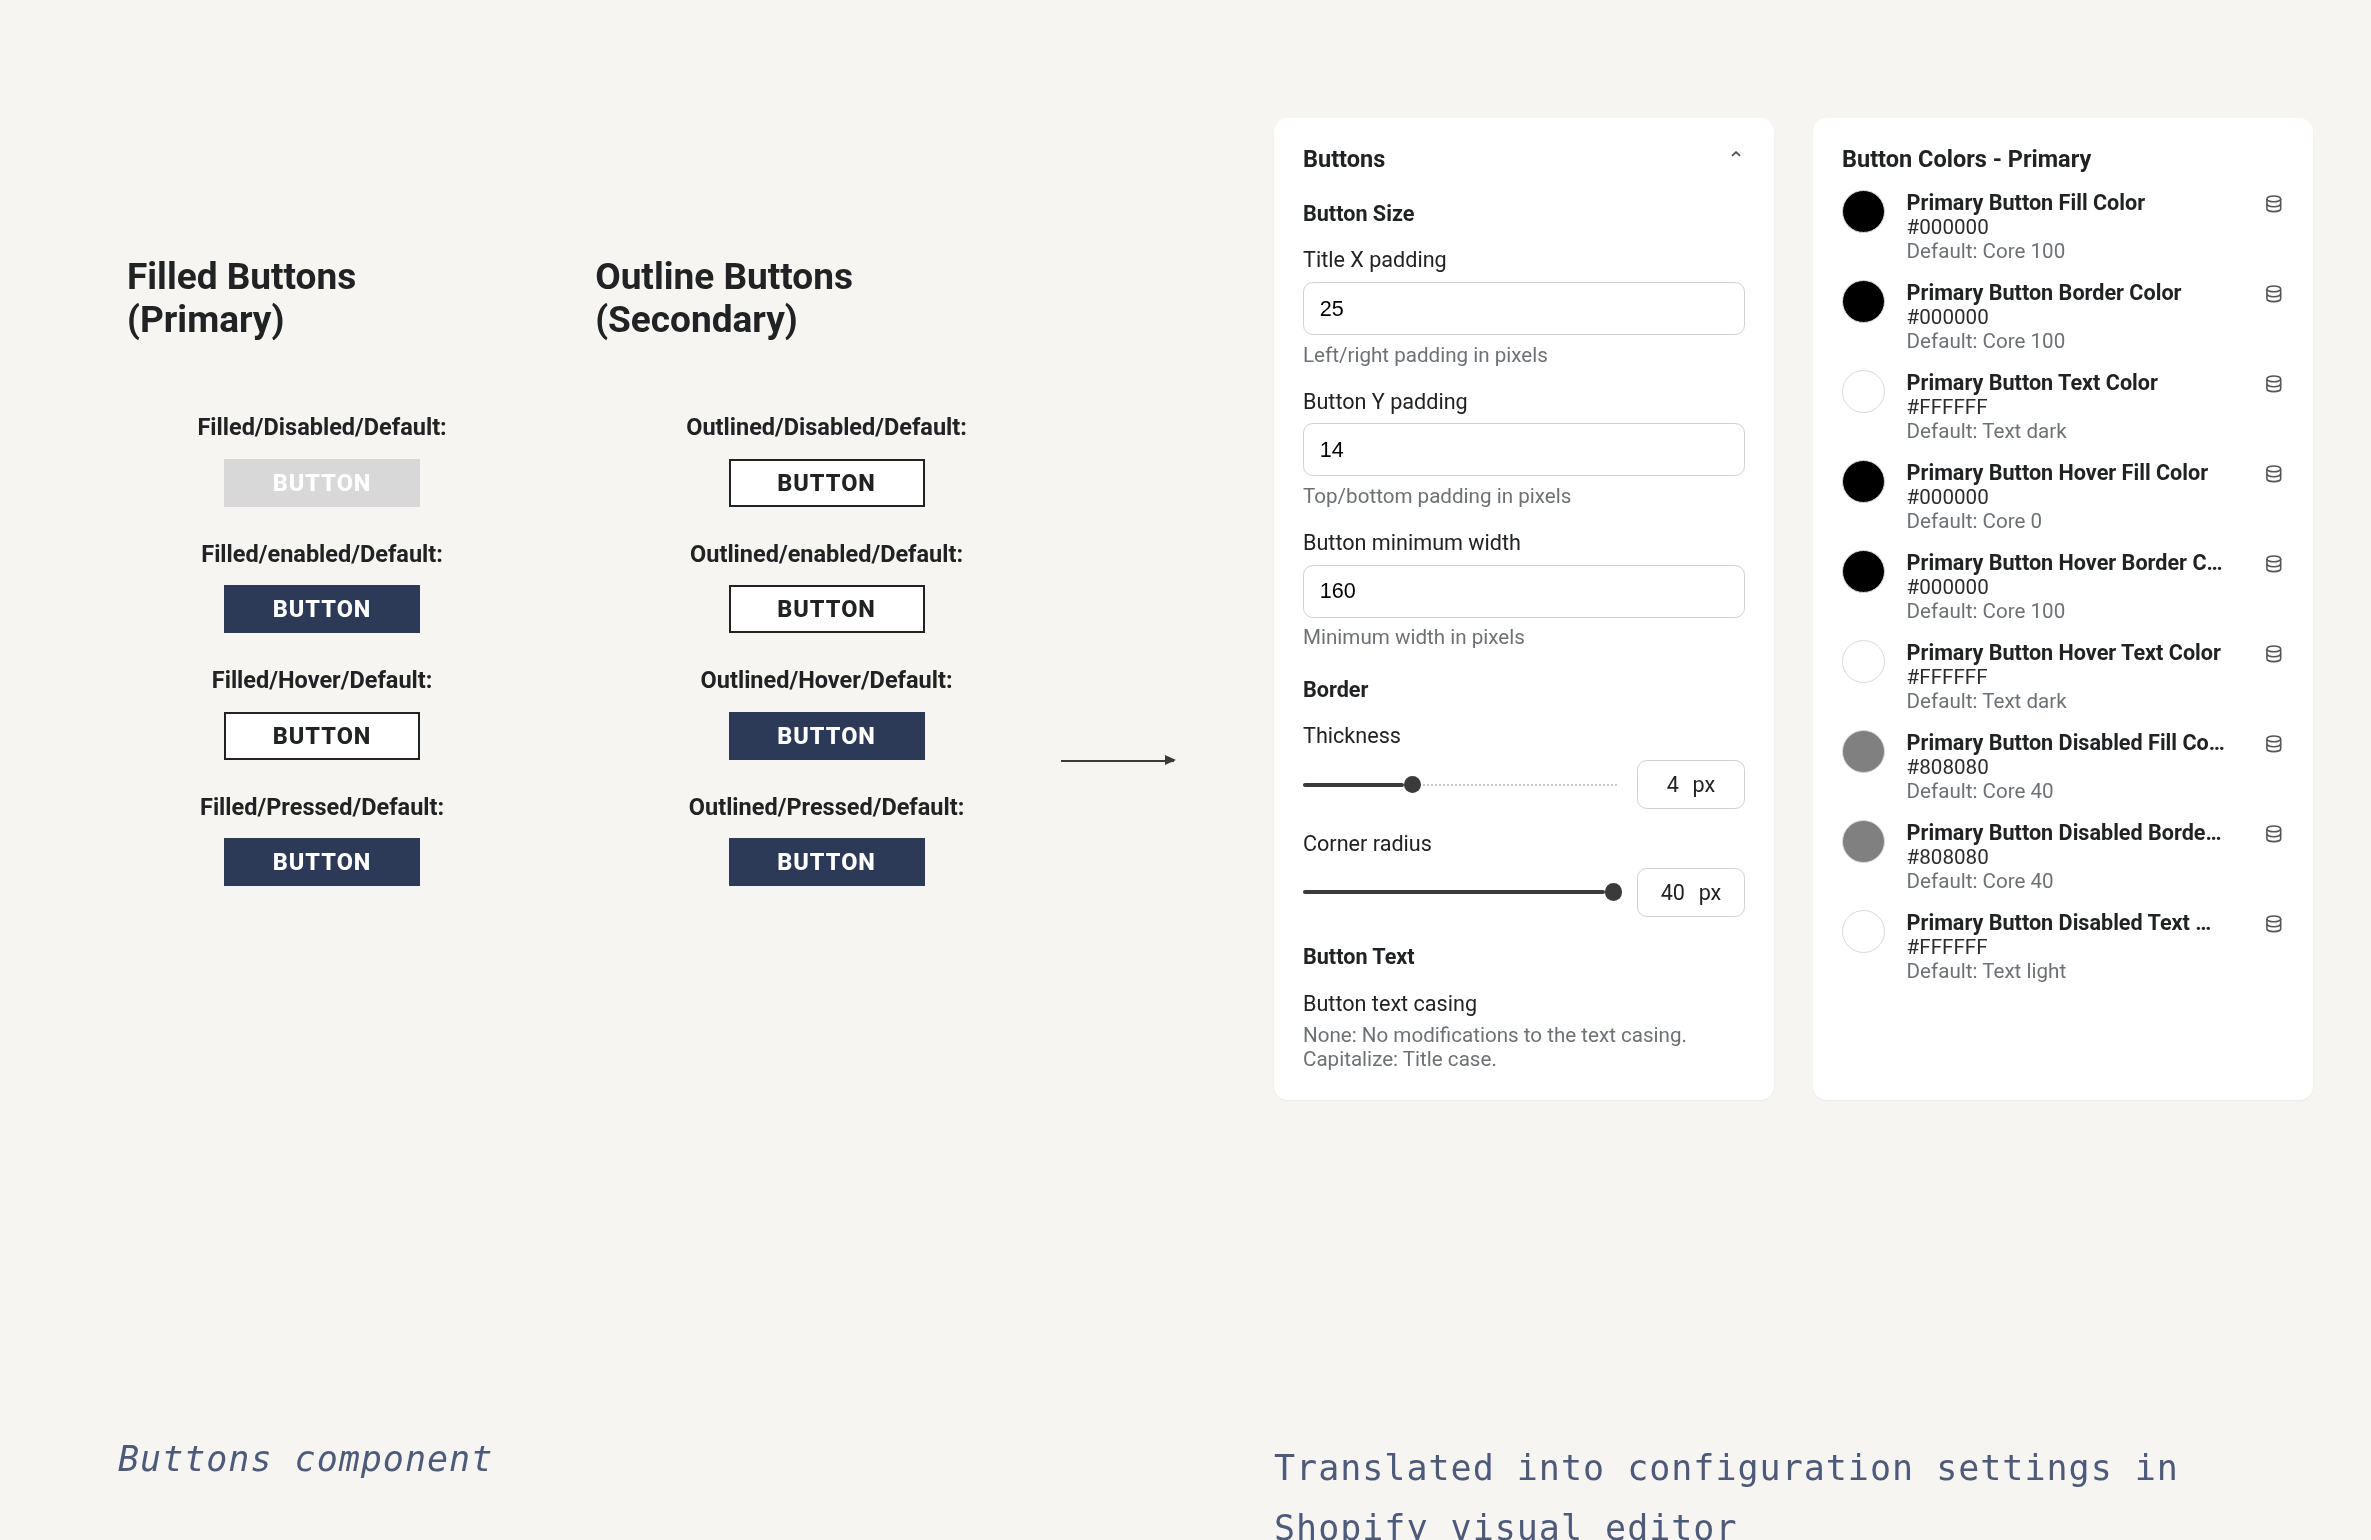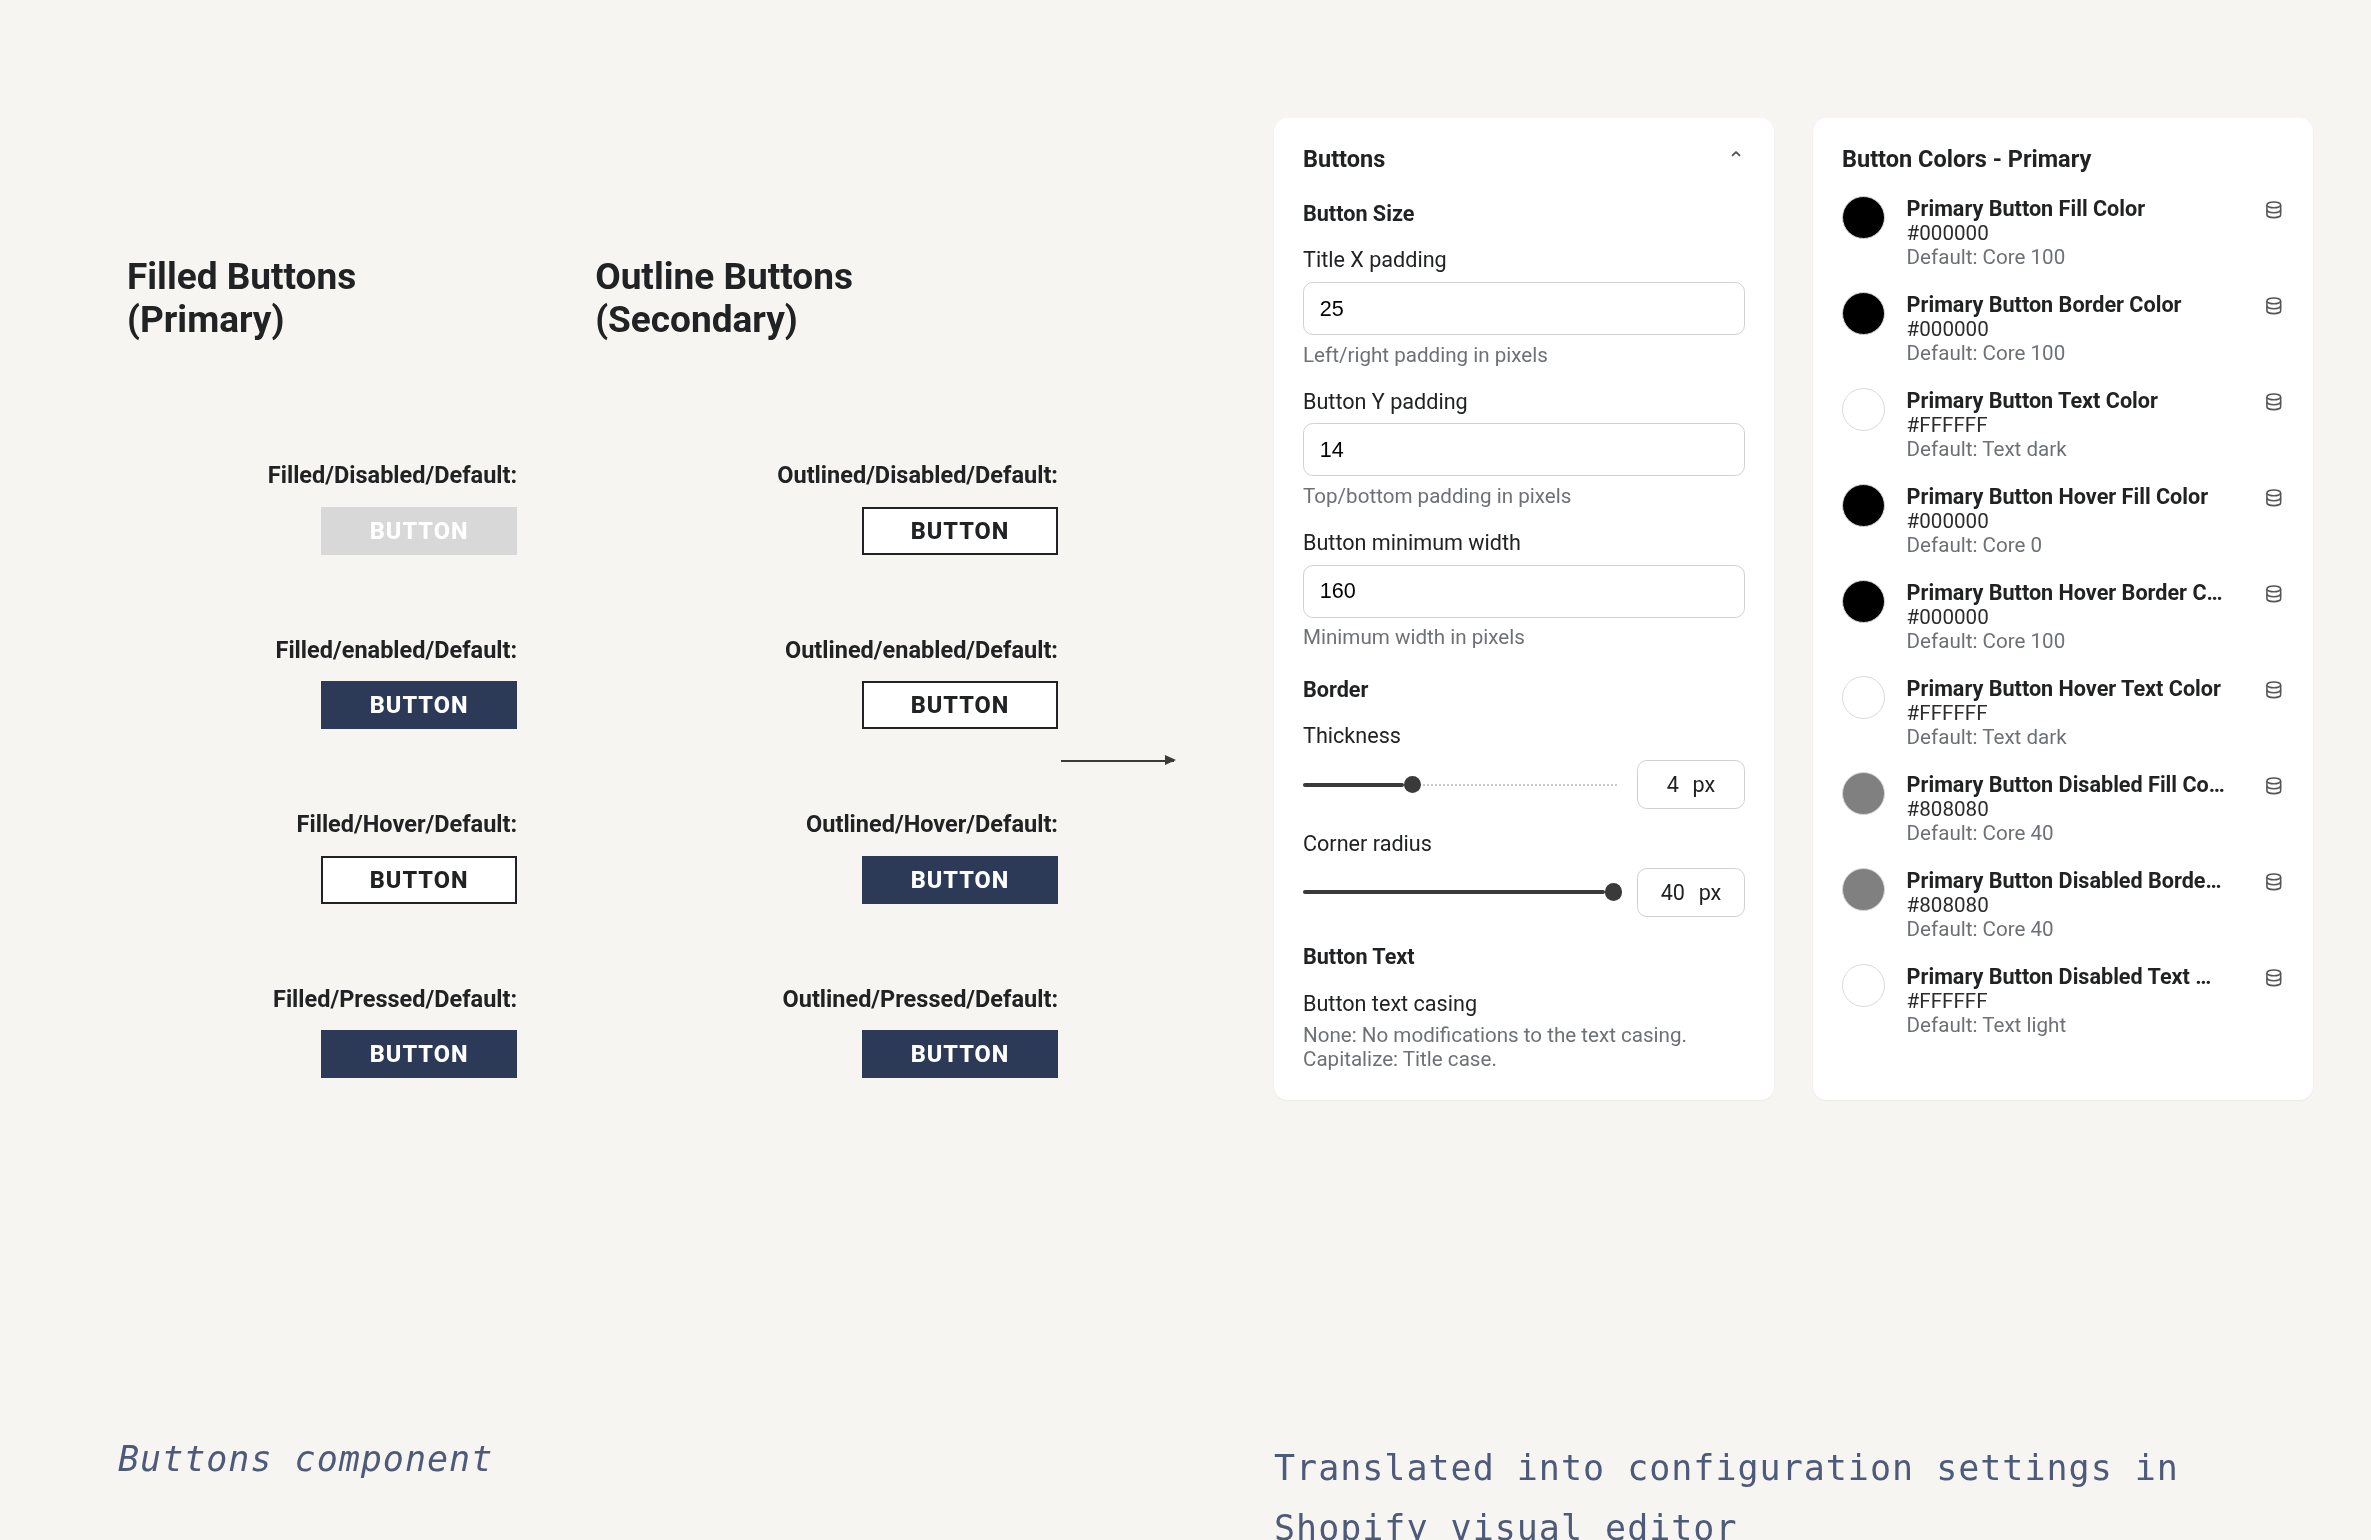--- a/index.html
+++ b/index.html
@@ -46,21 +46,21 @@
     font-weight:800;letter-spacing:1px;font-size:23.5px;
   }
   .btn.filled-disabled{background:var(--disabled);color:#ffffff;}
   .btn.filled-enabled{background:var(--navy);color:#ffffff;}
   .btn.filled-hover{background:#ffffff;color:var(--ink);border:2.9px solid var(--ink);}
   .btn.filled-pressed{background:var(--navy);color:#ffffff;}
   .btn.out-disabled{background:#ffffff;color:var(--ink);border:2.9px solid var(--ink);}
   .btn.out-enabled{background:#ffffff;color:var(--ink);border:2.9px solid var(--ink);}
   .btn.out-hover{background:var(--navy);color:#fff;border:2.9px solid var(--navy);}
   .btn.out-pressed{background:var(--navy);color:#fff;}
-  .group{display:flex;flex-direction:column;gap:17.6px;align-items:flex-end;margin-top:48px;}
+  .group{display:flex;flex-direction:column;gap:17.6px;align-items:center;}
 
   
   .arrow{
     position:absolute;left:1061px;top:760px;width:113px;height:2px;background:#3a3a3a;
   }
   .arrow::after{
     content:'';position:absolute;right:-2px;top:-4.9px;
     border-left:11.8px solid #3a3a3a;border-top:5.9px solid transparent;border-bottom:5.9px solid transparent;
   }
 
@@ -96,21 +96,21 @@
   }
   .seg{
     display:flex;border:1px solid var(--border-soft);border-radius:9.8px;overflow:hidden;
     background:#f4f4f4;margin-top:11.8px;
   }
   .seg .opt{flex:1;text-align:center;padding:11.8px 0;font-size:21.6px;color:#3a3a3a;}
   .seg .opt.sel{background:#fff;border-radius:7.8px;margin:3.9px;font-weight:500;}
   .seg .opt.notsel{margin:3.9px;}
 
   
-  .color-row{display:flex;align-items:flex-start;gap:21.6px;margin-top:23px;}
+  .color-row{display:flex;align-items:flex-start;gap:21.6px;margin-top:17px;}
   .swatch{width:43px;height:43px;border-radius:50%;flex:none;border:1px solid #d9d9d9;}
   .swatch.black{background:#000;}
   .swatch.white{background:#fff;}
   .swatch.gray{background:#808080;}
   .color-meta{flex:1;min-width:0;}
   .color-name{font-weight:700;font-size:21.6px;white-space:nowrap;overflow:hidden;text-overflow:ellipsis;}
   .color-hex{font-size:20.6px;color:#2c2c2c;}
   .color-default{font-size:20.6px;color:var(--muted);}
   .db-icon{flex:none;margin-top:3.9px;}
   .db-icon svg{display:block;}

